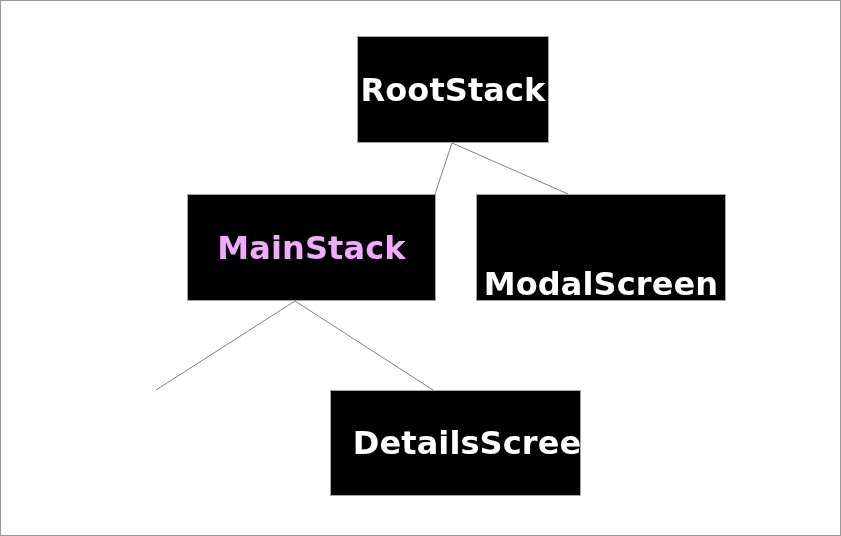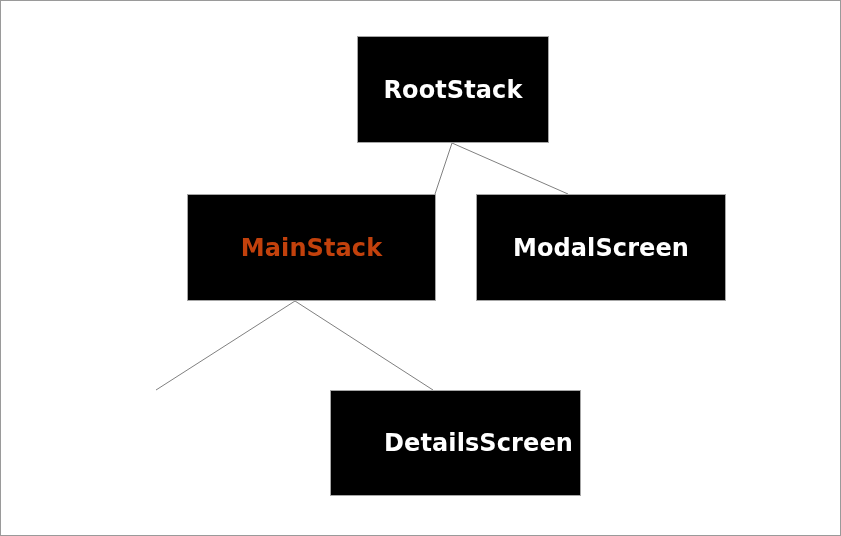--- a/index.html
+++ b/index.html
@@ -35,31 +35,31 @@
     box-sizing: border-box;
     display: flex;
     align-items: center;
     justify-content: center;
     z-index: 2;
   }
   .node-label {
     color: #ffffff;
     font-family: "DejaVu Sans", sans-serif;
     font-weight: bold;
-    font-size: 24px;
+    font-size: 32px;
     line-height: 1;
     letter-spacing: 0.1px;
     white-space: nowrap;
     text-align: center;
     user-select: none;
   }
   
   #node-rootstack     { left: 356px; top: 35px;  width: 192px; height: 107px; }
   #node-mainstack     { left: 186px; top: 193px; width: 249px; height: 107px; }
-  #node-modalscreen   { left: 475px; top: 193px; width: 250px; height: 107px; }
+  #node-modalscreen   { left: 475px; top: 193px; width: 250px; height: 107px; align-items: flex-end; }
   #node-homescreen    { left: 39px;  top: 389px; width: 251px; height: 106px; }
   #node-detailsscreen { left: 329px; top: 389px; width: 251px; height: 106px; }
 </style>
 </head>
 <body>
 
 <div class="canvas" style="background: rgb(255, 255, 255);">
 
   <svg class="diagram-svg" viewBox="0 0 841 536" xmlns="http://www.w3.org/2000/svg">
     <g stroke="#808080" stroke-width="1" fill="none">
@@ -68,21 +68,21 @@
       <line x1="294" y1="300" x2="155" y2="389" stroke="#808080"></line>
       <line x1="294" y1="300" x2="432" y2="389" stroke="#808080"></line>
     </g>
   </svg>
 
   <div class="node-box" id="node-rootstack" style="left: 356px; top: 35px; width: 192px; height: 107px; background: rgb(0, 0, 0); border-color: rgb(166, 166, 166);">
     <span class="node-label" style="color: rgb(255, 255, 255);">RootStack</span>
   </div>
 
   <div class="node-box" id="node-mainstack" style="left: 186px; top: 193px; width: 249px; height: 107px; background: rgb(0, 0, 0); border-color: rgb(166, 166, 166);">
-    <span class="node-label" style="color: #c2410c;">MainStack</span>
+    <span class="node-label" style="color: #f0abfc;">MainStack</span>
   </div>
 
   <div class="node-box" id="node-modalscreen" style="left: 475px; top: 193px; width: 250px; height: 107px; background: rgb(0, 0, 0); border-color: rgb(166, 166, 166);">
     <span class="node-label" style="color: rgb(255, 255, 255);">ModalScreen</span>
   </div>
 
 
   <div class="node-box" id="node-detailsscreen" style="left: 329px; top: 389px; width: 251px; height: 106px; background: rgb(0, 0, 0); border-color: rgb(166, 166, 166); padding-left: 46px;">
     <span class="node-label" style="color: rgb(255, 255, 255);">DetailsScreen</span>
   </div>

